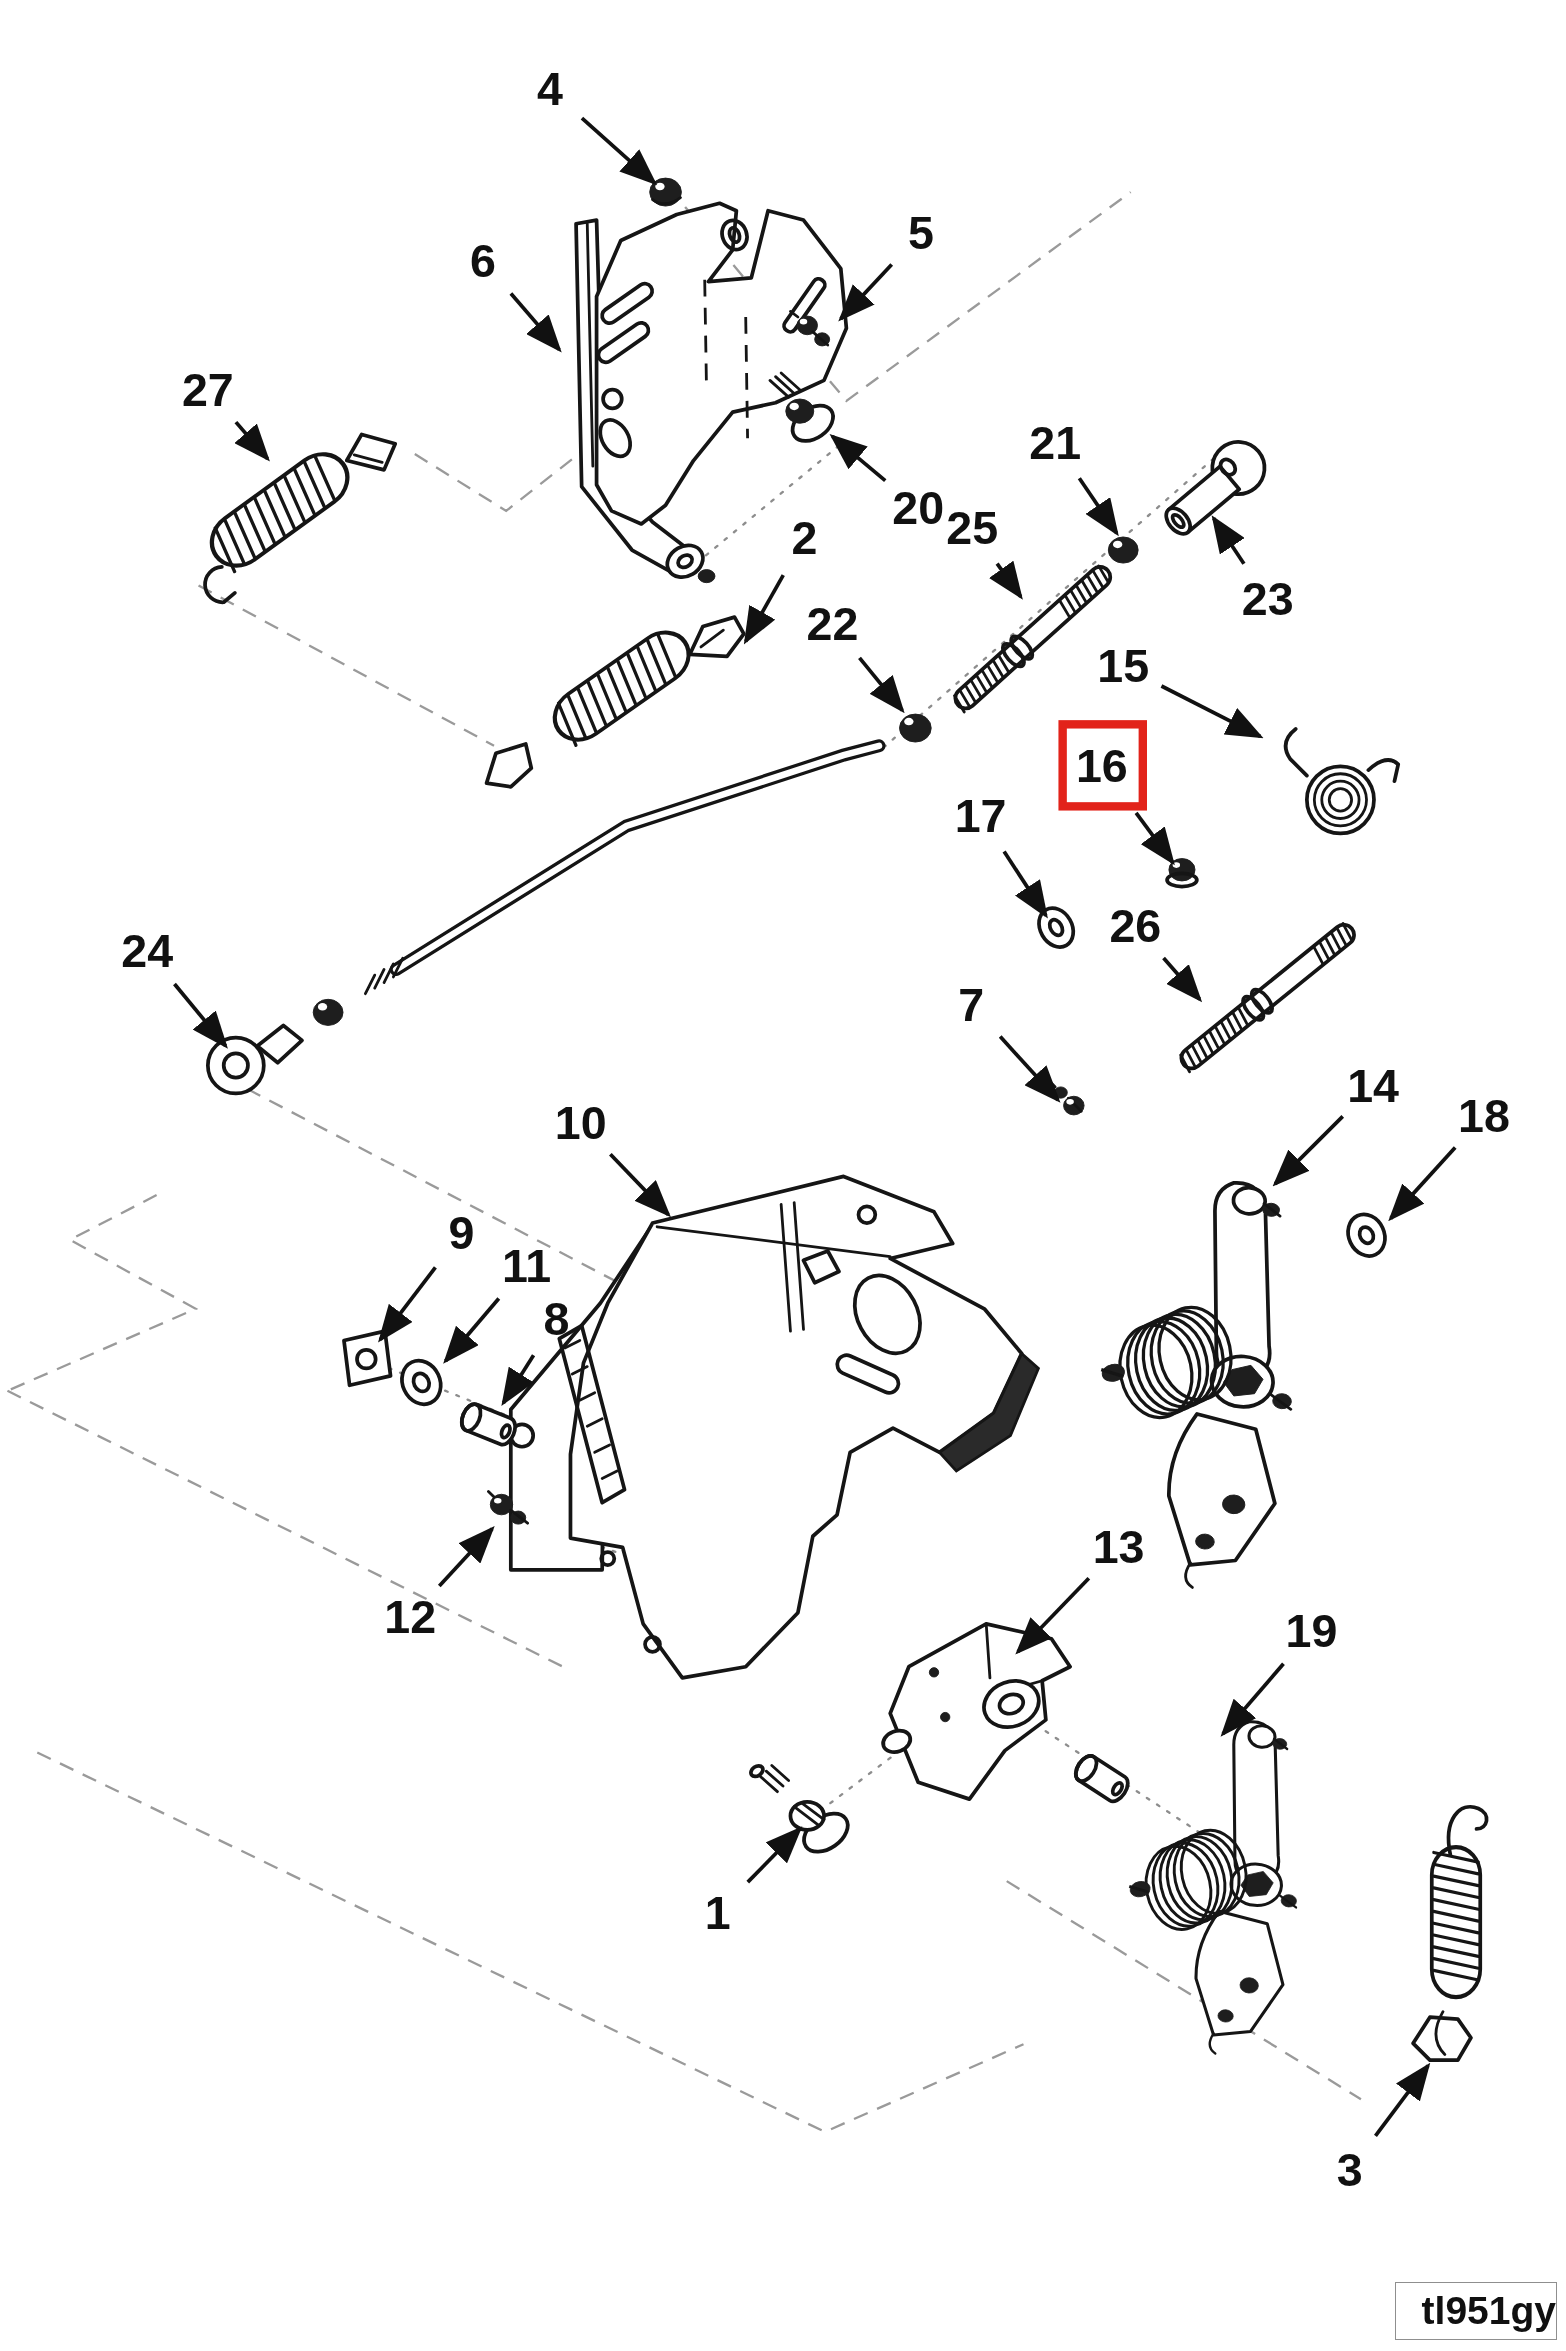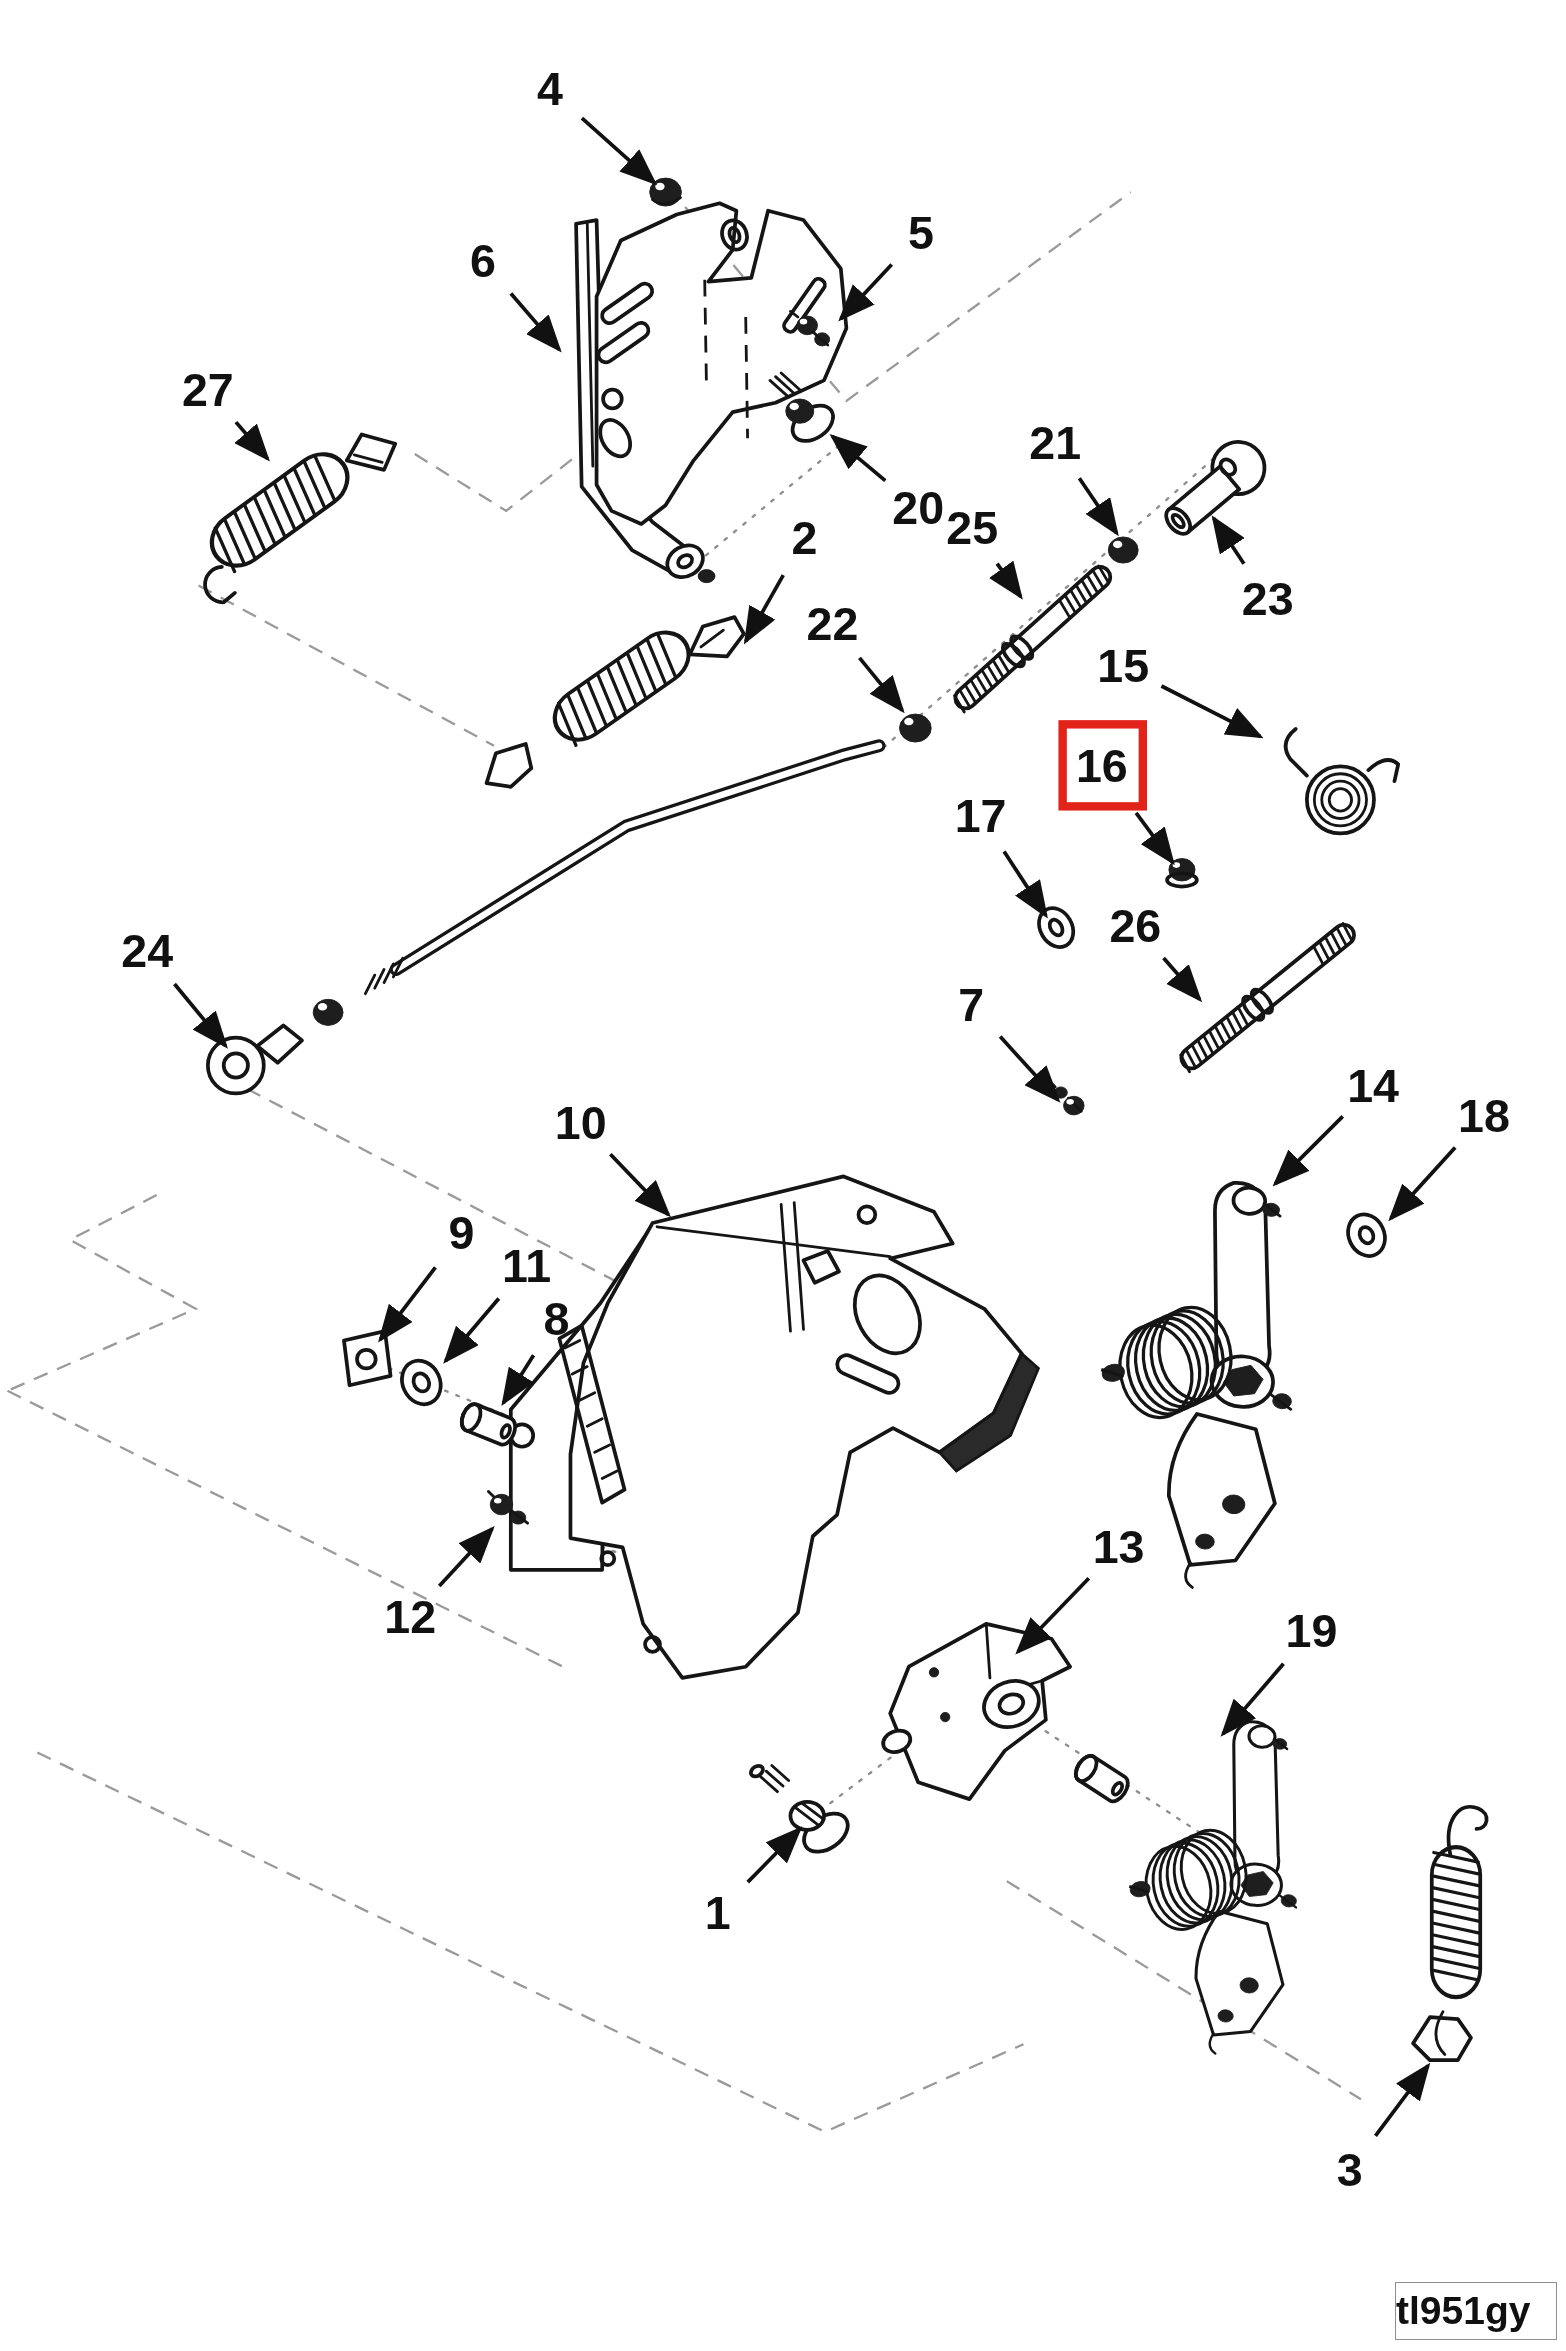--- a/index.html
+++ b/index.html
@@ -11,21 +11,21 @@
   .leader{stroke:#111;stroke-width:4;fill:none;}
   .part{stroke:#151515;stroke-width:4;fill:none;stroke-linejoin:round;stroke-linecap:round;}
   .pfill{stroke:#151515;stroke-width:4;fill:#ffffff;stroke-linejoin:round;}
   .dark{fill:#1e1e1e;stroke:#1e1e1e;stroke-width:1;}
   .thin{stroke:#151515;stroke-width:3;fill:none;stroke-linecap:round;}
   .phantom{stroke:#9a9a9a;stroke-width:2.5;fill:none;stroke-dasharray:16 11;}
   .axis{stroke:#8d8d8d;stroke-width:2.5;fill:none;stroke-dasharray:3 10;stroke-linecap:round;}
   .foldline{stroke:#151515;stroke-width:3;fill:none;stroke-dasharray:18 12;}
   #code-box{position:absolute;left:1395px;top:2282px;width:160px;height:56px;
             border:1.9px solid #8f8f8f;background:#fff;display:flex;align-items:center;
-            justify-content:flex-start;font-weight:bold;font-size:39px;color:#101010;}
+            justify-content:flex-end;font-weight:bold;font-size:39px;color:#101010;}
 </style>
 </head>
 <body>
 
 <div id="stage">
 <svg width="1566" height="2351" viewBox="0 0 1680 2522">
   <defs>
     <marker id="arrowhead" markerWidth="10" markerHeight="8" refX="9" refY="4" orient="auto">
       <path d="M0,0 L10,4 L0,8 Z" fill="#111"></path>
     </marker>

